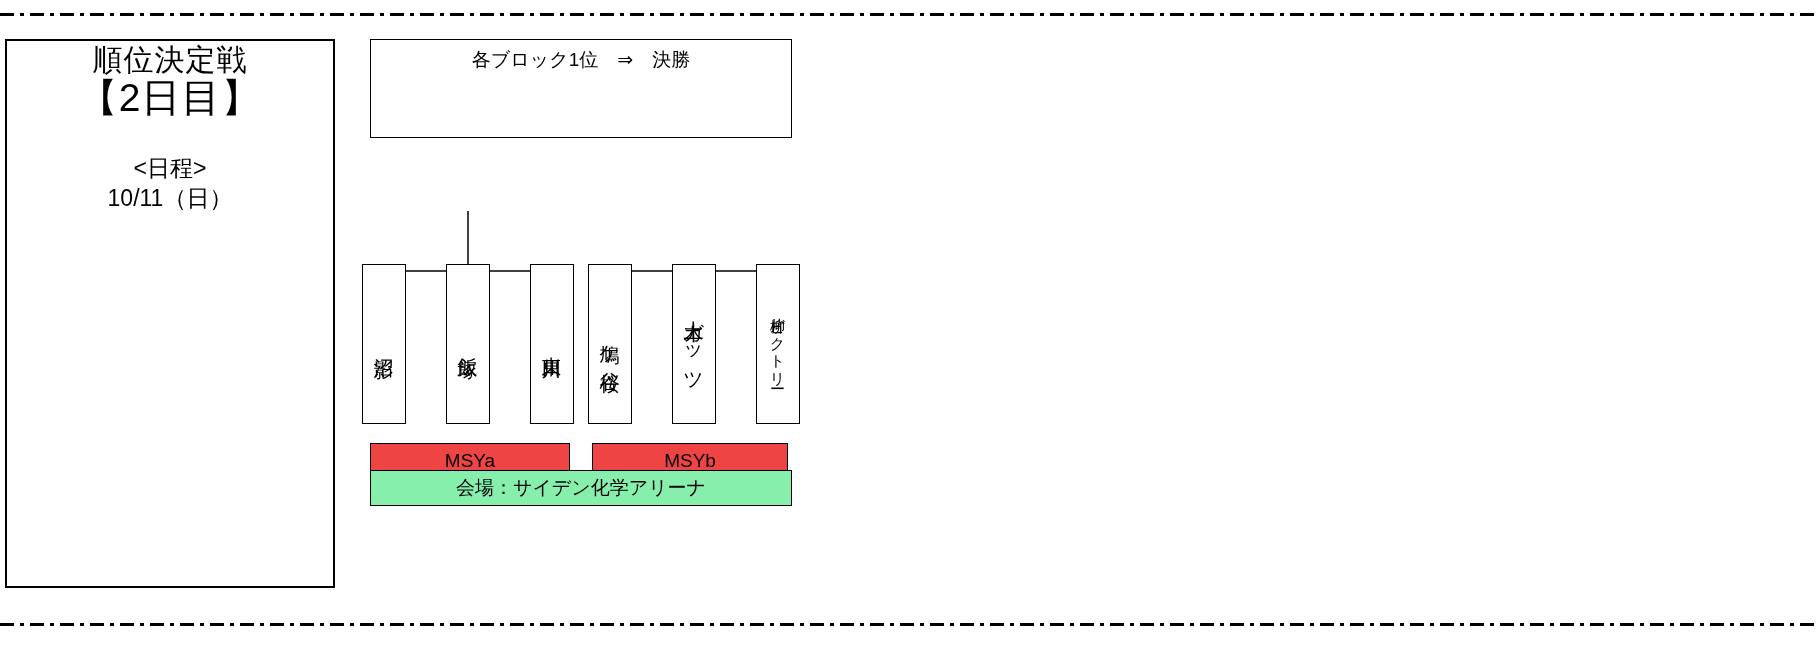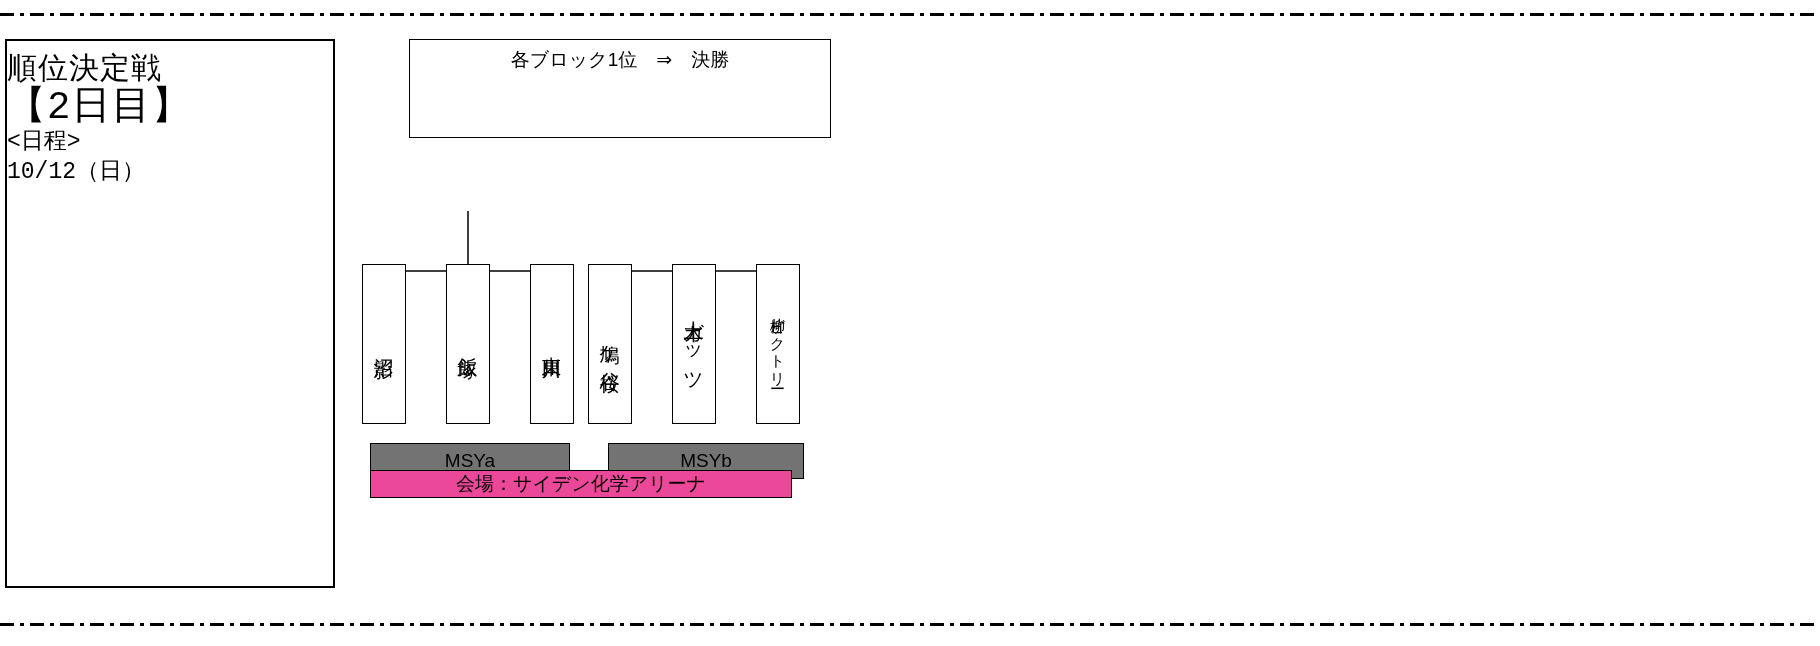--- a/index.html
+++ b/index.html
@@ -39,36 +39,36 @@
 
   
   .info-panel {
     position: absolute;
     left: 5px;
     top: 39px;
     width: 330px;
     height: 549px;
     border: 2px solid #000;
     background: #fff;
-    padding-top: 10px;
-    font-family: Liberation Mono, monospace;
+    text-align: center;
   }
   .info-title-1 {
     font-size: 30px;
     line-height: 38px;
     letter-spacing: 1px;
   }
   .info-title-2 {
     font-size: 39px;
     line-height: 38px;
     letter-spacing: 1px;
   }
   .info-sched-label {
     font-size: 23px;
     line-height: 30px;
+    margin-top: 36px;
   }
   .info-sched-date {
     font-size: 23px;
     line-height: 30px;
   }
 
   
   .bracket-area {
     position: absolute;
     left: 370px;
@@ -80,21 +80,20 @@
   
   .rules-box {
     position: absolute;
     left: 0;
     top: 0;
     width: 422px;
     height: 99px;
     border: 1px solid #000;
     background: #fff;
     padding-top: 5px;
-    margin-left: 39px;
   }
   .rules-line {
     font-size: 19px;
     line-height: 29px;
     text-align: center;
     white-space: pre;
   }
 
   
   .connectors {
@@ -140,52 +139,52 @@
     left: 0;
     top: 404px;
     width: 425px;
     height: 27px;
   }
   .pool-box {
     position: absolute;
     top: 0;
     height: 36px;
     border: 1px solid #000;
-    background: #737373;
+    background: #ef4444;
     display: flex;
     align-items: center;
     justify-content: center;
     font-size: 19px;
   }
 
   
   .venue-box {
     position: absolute;
     left: 0;
     top: 431px;
     width: 422px;
-    height: 28px;
-    border: 1px solid #000;
-    background: #ec4899;
+    height: 36px;
+    border: 1px solid #000;
+    background: #86efac;
     display: flex;
     align-items: center;
     justify-content: center;
     font-size: 19px;
   }
 </style>
 </head>
 <body>
 
 <div class="page-rule" id="rule-top"></div>
 
 <div class="info-panel">
   <div class="info-title-1">順位決定戦</div>
   <div class="info-title-2">【2日目】</div>
   <div class="info-sched-label">&lt;日程&gt;</div>
-  <div class="info-sched-date">10/12（日）</div>
+  <div class="info-sched-date">10/11（日）</div>
 </div>
 
 <div class="bracket-area">
 
   <div class="rules-box">
     <div class="rules-line">各ブロック1位　⇒　決勝</div>
   </div>
 
   <svg class="connectors" viewBox="0 0 425 160" width="425" height="160" preserveAspectRatio="none">
 
@@ -217,20 +216,20 @@
     <div class="team-box" style="left:302px;">
       <span class="vtext">上木ガッツ</span>
     </div>
     <div class="team-box narrow" style="left:386px;">
       <span class="vtext">片柳ビクトリー</span>
     </div>
   </div>
 
   <div class="pool-row">
     <div class="pool-box" style="left:0px;width:200px;">MSYa</div>
-    <div class="pool-box" style="left:238px;width:196px;">MSYb</div>
+    <div class="pool-box" style="left:222px;width:196px;">MSYb</div>
   </div>
 
   <div class="venue-box">会場：サイデン化学アリーナ</div>
 
 </div>
 
 <div class="page-rule" id="rule-bottom"></div>
 
 </body></html>

